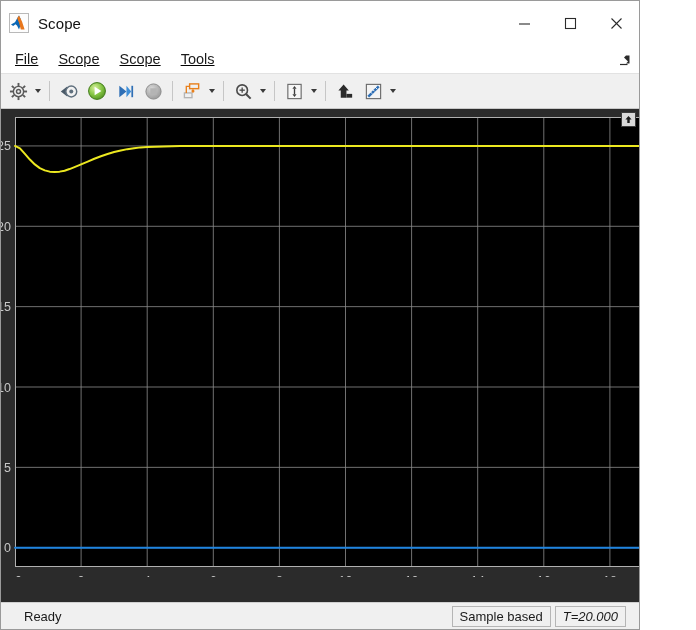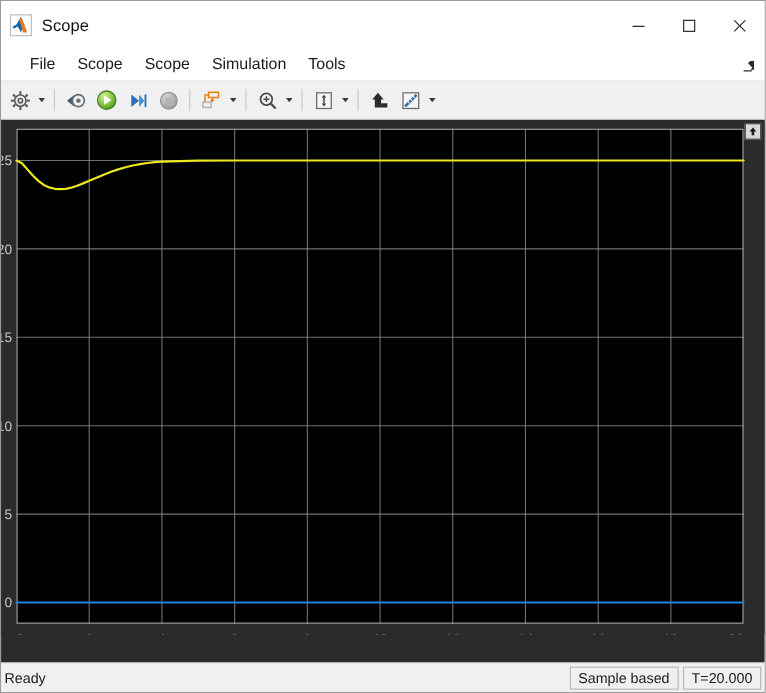--- a/index.html
+++ b/index.html
@@ -3,21 +3,21 @@
 <meta charset="utf-8">
 <style>
   html,body{margin:0;padding:0;}
   body{
     width:696px;height:630px;overflow:hidden;
     font-family:"Liberation Sans", sans-serif;
     background:#ffffff;
     -webkit-font-smoothing:antialiased;
   }
   .window{
-    width:696px;height:630px;
+    width:640px;height:630px;
     display:flex;flex-direction:column;
     background:#ffffff;
     border:1px solid #9a9a9a;
     box-sizing:border-box;
   }
 
   
   .titlebar{
     height:44px;min-height:44px;
     display:flex;align-items:center;
@@ -45,22 +45,23 @@
     display:flex;align-items:center;justify-content:center;
     background:transparent;border:none;padding:0;cursor:default;
   }
   .win-btn svg{display:block;}
 
   
   .menubar{
     height:28px;min-height:28px;
     display:flex;align-items:center;
     background:#ffffff;
-    padding-left:16px;
+    padding-left:4px;
     position:relative;
+    text-decoration:underline;
   }
   .menu-item{
     font-size:14.5px;color:#1a1a1a;
     padding:3px 10px;
     white-space:nowrap;cursor:default;
   }
   .undock-btn{
     position:absolute;right:6px;top:8px;
     width:16px;height:14px;
     display:flex;align-items:center;justify-content:center;
@@ -110,33 +111,33 @@
     display:flex;align-items:center;justify-content:center;
     box-sizing:border-box;
   }
 
   
   .statusbar{
     height:26px;min-height:26px;
     display:flex;align-items:center;
     background:#f0f0f0;
     border-top:1px solid #d0d0d0;
-    padding-left:3px;
+    padding-left:23px;
     font-size:13px;color:#1a1a1a;
   }
   .status-ready{flex:1;white-space:nowrap;}
   .status-cell{
     border:1px solid #b5b5b5;
     background:#f0f0f0;
     padding:2px 7px;
     margin-right:4px;
     white-space:nowrap;
     font-size:13px;color:#1a1a1a;text-align:right;
   }
-  .status-cell.last{margin-right:3px;}
+  .status-cell.last{margin-right:13px;font-style:italic;}
 </style>
 </head>
 <body>
 
 <div class="window">
 
   <div class="titlebar">
     <div class="title-icon">
       <svg width="18" height="18" viewBox="0 0 18 18">
         <path d="M1 10.5 L5 8.2 L7.2 4.2 L9 1.5 L10.8 5.2 L9.2 7.2 L10.6 11 L9 15.6 L7 11.4 L5.4 10.2 L3.2 12 Z" fill="#0a66b5"></path>
@@ -161,21 +162,20 @@
             <line x1="11.5" y1="1.5" x2="1.5" y2="11.5" stroke="#2b2b2b" stroke-width="1.1"></line>
           </svg>
       </div>
     </div>
   </div>
 
   <div class="menubar">
     <div class="menu-item">File</div>
     <div class="menu-item">Scope</div>
     <div class="menu-item">Scope</div>
-    <div class="menu-item">Simulation</div>
     <div class="menu-item">Tools</div>
     <div class="undock-btn">
       <svg width="14" height="12" viewBox="0 0 14 12">
         <path d="M11.5 1.5 L11.5 9.5 L8 9.5 L10 7.5 L6 3.5 L8 1.5 Z" fill="#2b2b2b"></path>
         <path d="M2 10.5 L9.5 10.5" stroke="#2b2b2b" stroke-width="1.2"></path>
       </svg>
     </div>
   </div>
 
   <div class="toolbar">

